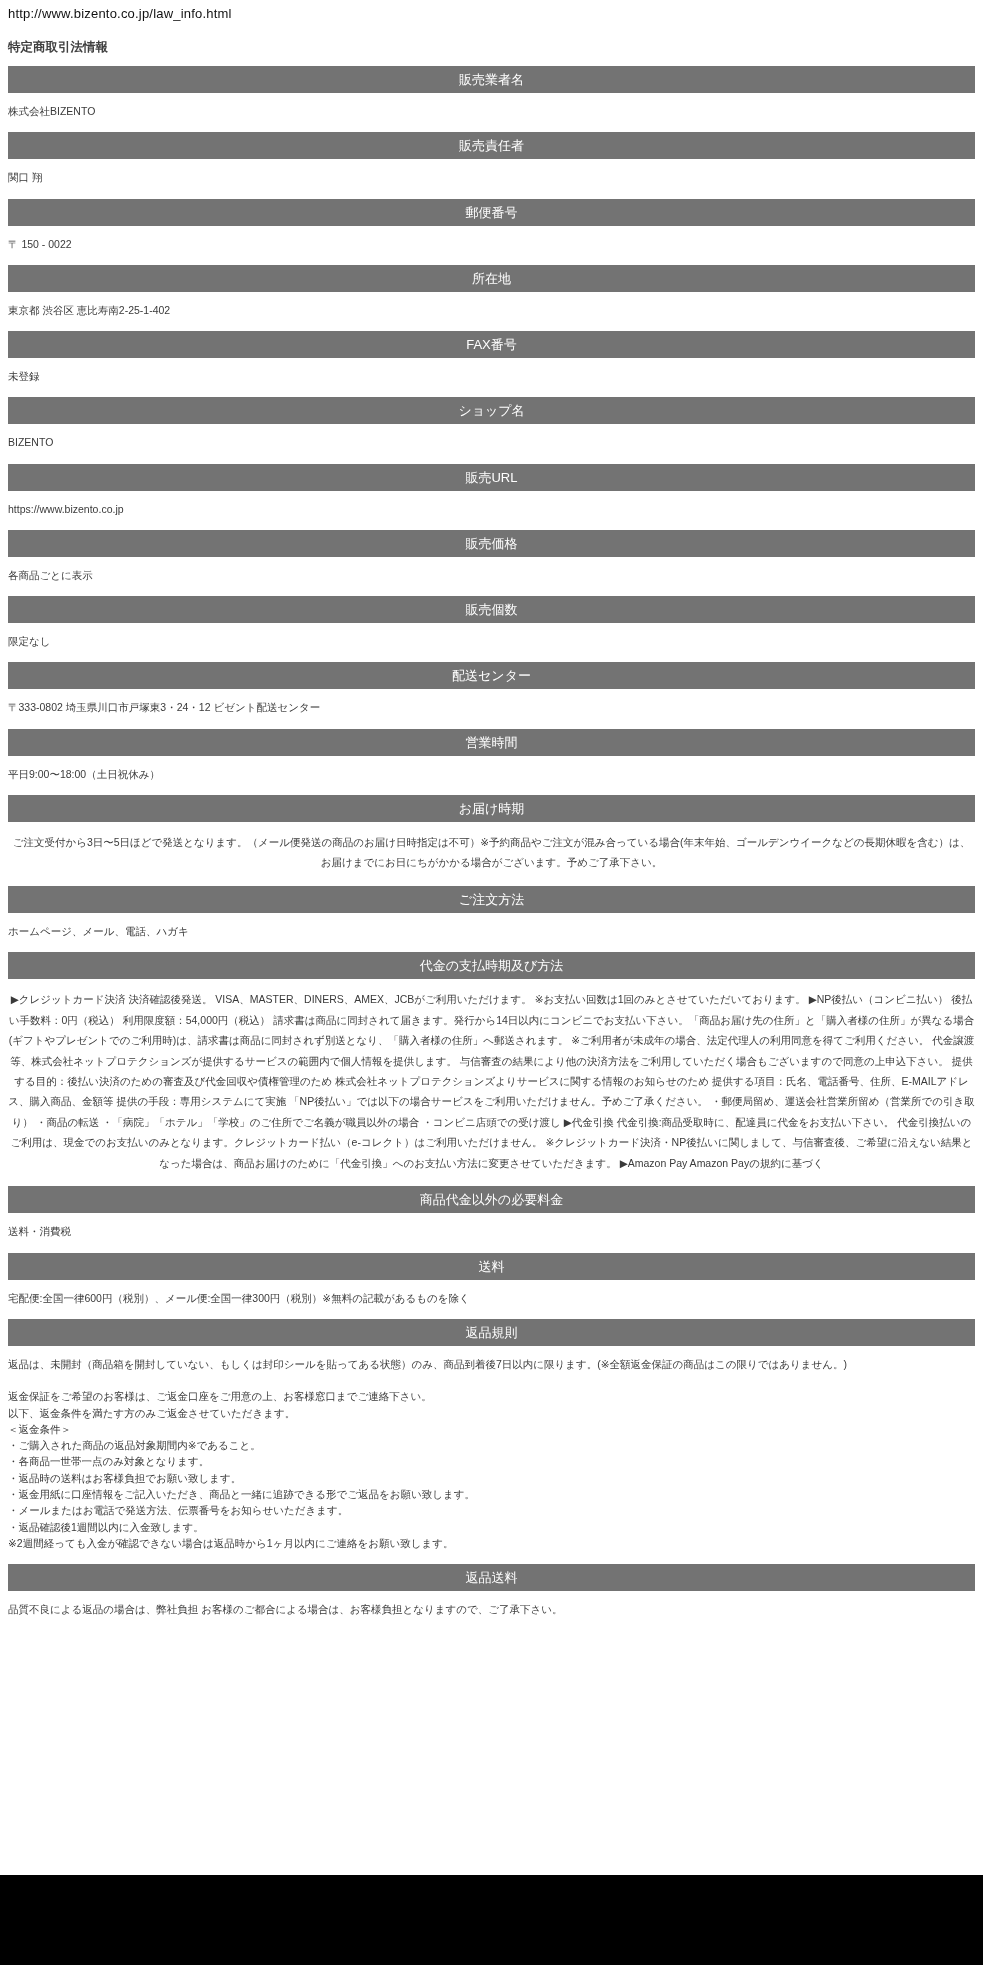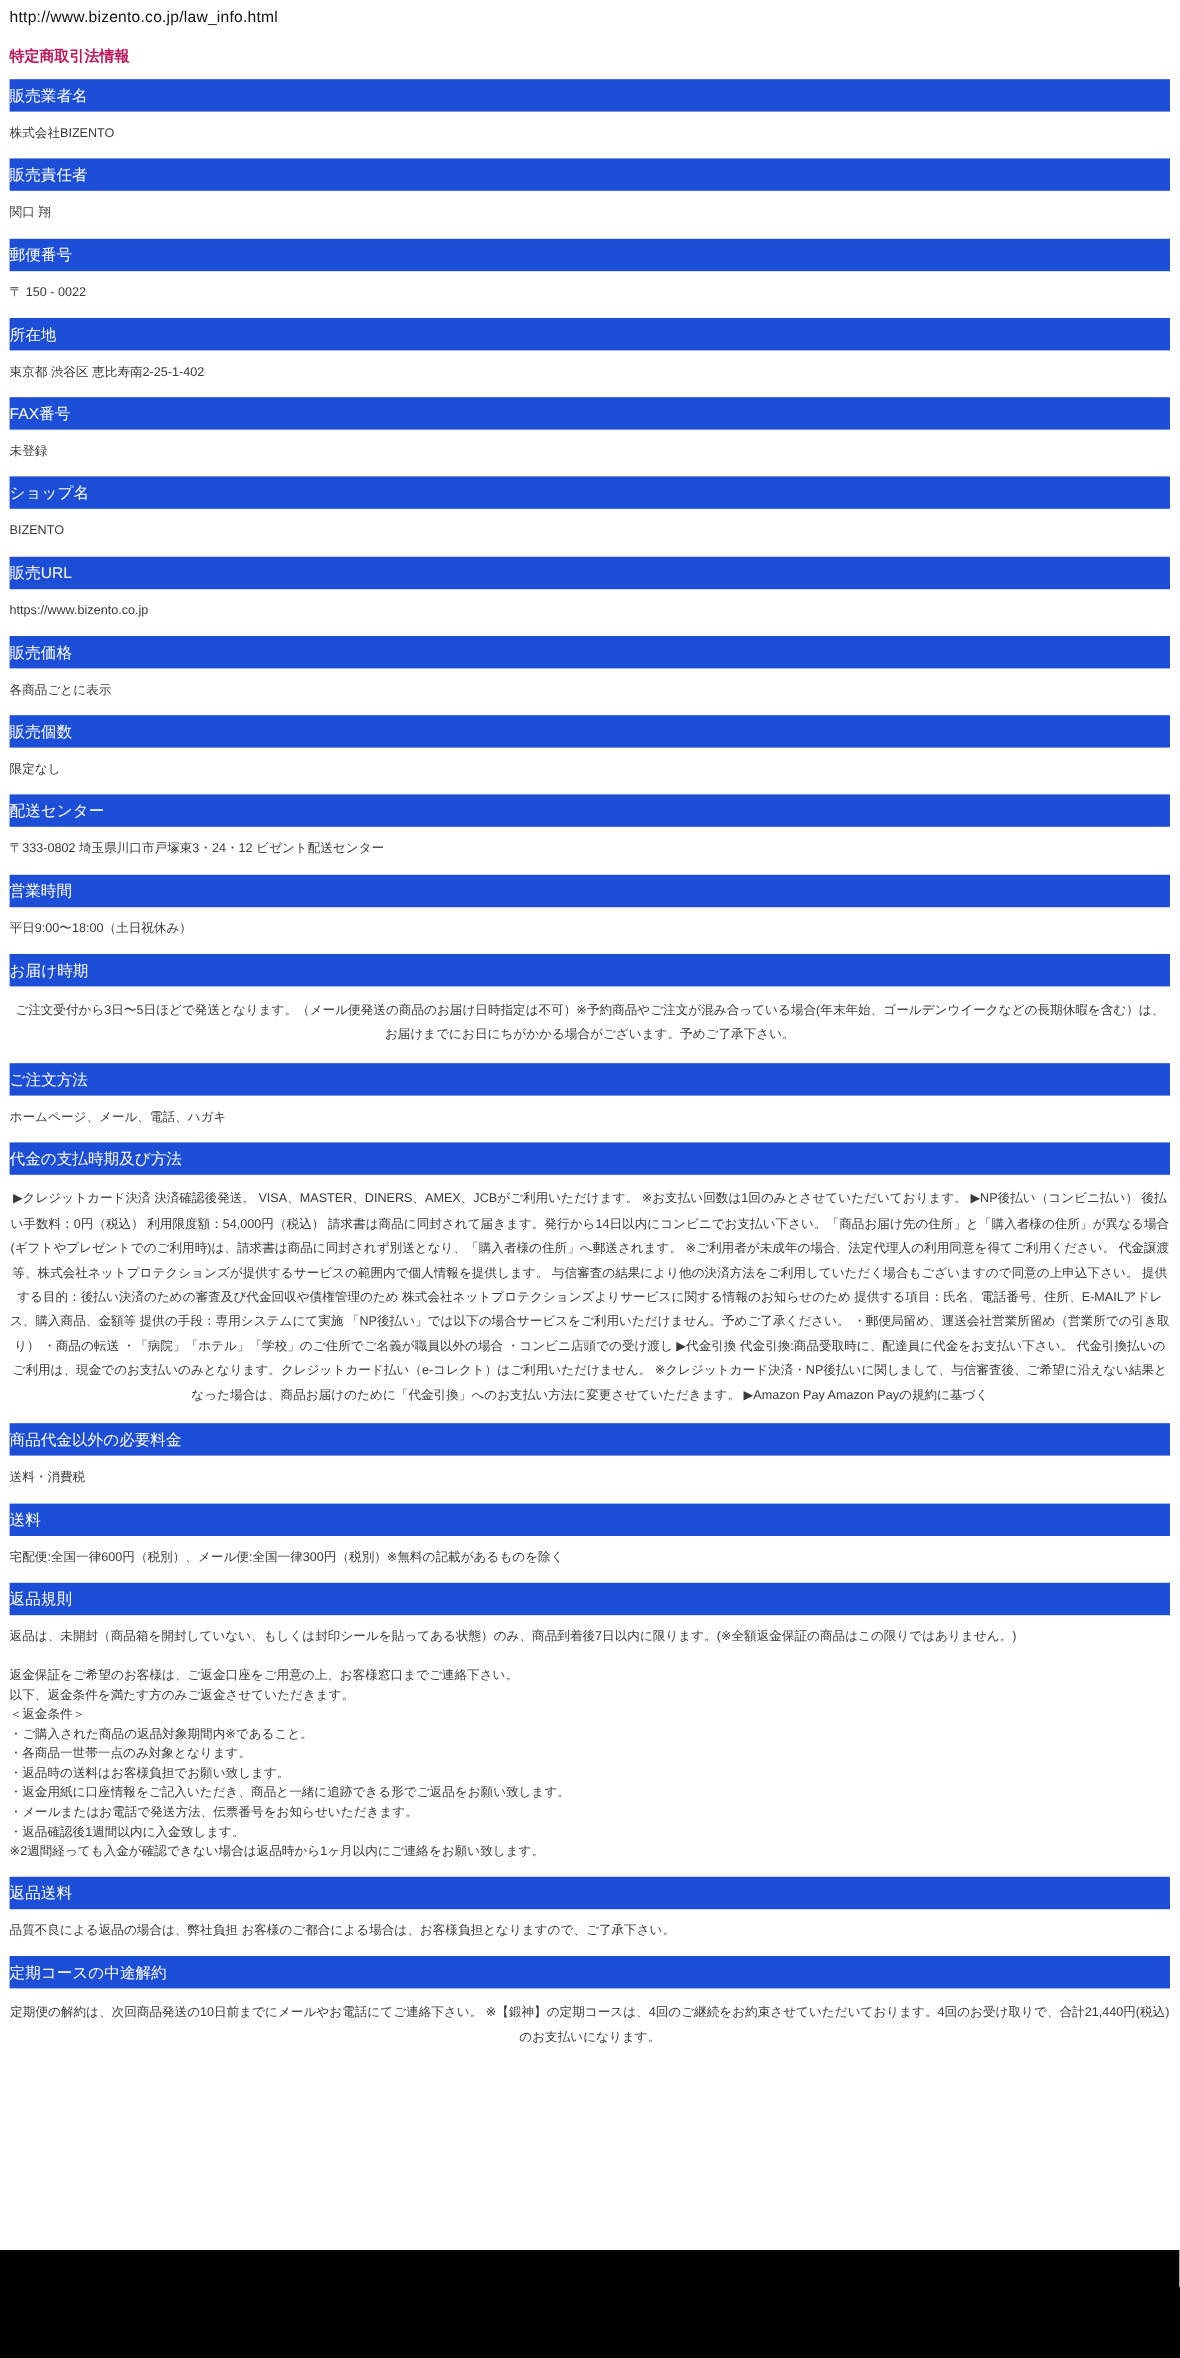--- a/index.html
+++ b/index.html
@@ -22,27 +22,27 @@
     padding: 6px 6px 0 8px;
     letter-spacing: 0.2px;
   }
   .content {
     padding: 0 8px;
     flex: 1 0 auto;
   }
   .page-title {
     font-size: 12.5px;
     font-weight: bold;
-    color: #be185d;
+    color: #404040;
     margin: 18px 0 10px 0;
   }
   .sec .bar {
-    background: #1d4ed8;
+    background: #737373;
     color: #ffffff;
-    text-align: left;
+    text-align: center;
     font-size: 13px;
     padding: 6px 0;
     line-height: 15px;
   }
   .sec .body {
     font-size: 10.5px;
     color: #3a3a3a;
     padding: 10px 0 13px 0;
     line-height: 1.55;
     white-space: pre-line;
@@ -171,24 +171,20 @@
 ・メールまたはお電話で発送方法、伝票番号をお知らせいただきます。
 ・返品確認後1週間以内に入金致します。
 ※2週間経っても入金が確認できない場合は返品時から1ヶ月以内にご連絡をお願い致します。</div>
     </section>
 
     <section class="sec">
       <div class="bar">返品送料</div>
       <div class="body">品質不良による返品の場合は、弊社負担 お客様のご都合による場合は、お客様負担となりますので、ご了承下さい。</div>
     </section>
 
-    <section class="sec">
-      <div class="bar">定期コースの中途解約</div>
-      <div class="body para">定期便の解約は、次回商品発送の10日前までにメールやお電話にてご連絡下さい。 ※【鍛神】の定期コースは、4回のご継続をお約束させていただいております。4回のお受け取りで、合計21,440円(税込)のお支払いになります。</div>
-    </section>
 
   </div>
 
   <footer class="footer">
     
   </footer>
 
 </div>
 
 </body></html>

